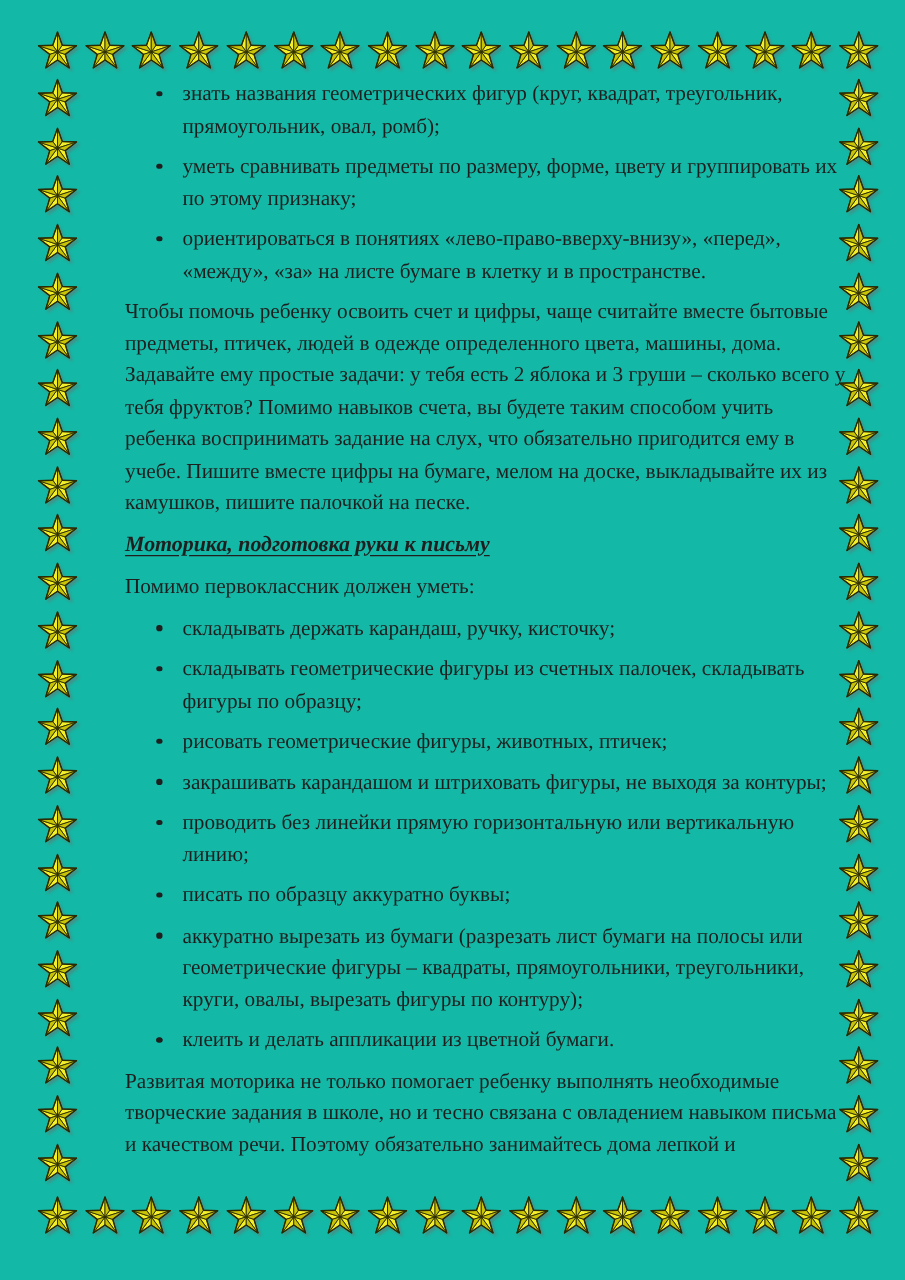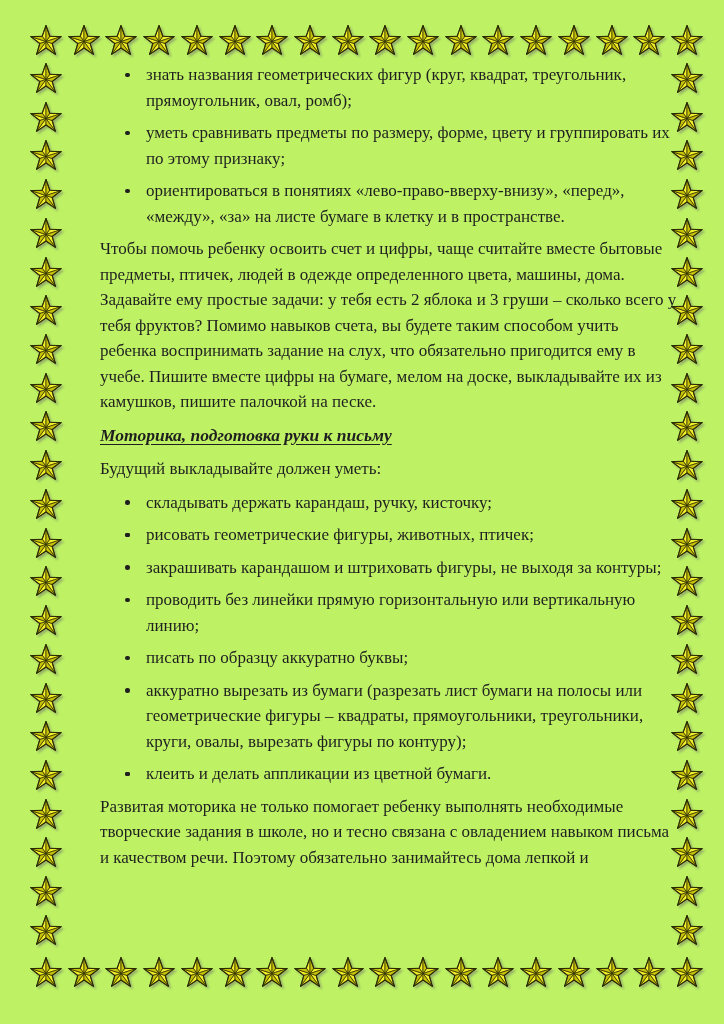--- a/index.html
+++ b/index.html
@@ -4,21 +4,21 @@
 <style>
   html, body { margin: 0; padding: 0; }
   body {
     width: 724px; height: 1024px;
     background: #ffffff;
     font-family: "Liberation Serif", "DejaVu Serif", serif;
   }
   .page {
     position: relative;
     width: 724px; height: 1024px;
-    background: #bef264;
+    background: #14b8a6;
     overflow: hidden;
   }
 
   
   .star-row {
     position: absolute; left: 28px; right: 19px;
     display: flex; justify-content: space-between;
   }
   .star-row.top    { top: 24px; }
   .star-row.bottom { top: 956px; }
@@ -1323,31 +1323,32 @@
         <li>
           <span class="dot"></span>
           <span>ориентироваться в понятиях «лево-право-вверху-внизу», «перед», «между», «за» на листе бумаге в клетку и в пространстве.</span>
         </li>
       </ul>
 
     <p>Чтобы помочь ребенку освоить счет и цифры, чаще считайте вместе бытовые предметы, птичек, людей в одежде определенного цвета, машины, дома. Задавайте ему простые задачи: у тебя есть 2 яблока и 3 груши – сколько всего у тебя фруктов? Помимо навыков счета, вы будете таким способом учить ребенка воспринимать задание на слух, что обязательно пригодится ему в учебе. Пишите вместе цифры на бумаге, мелом на доске, выкладывайте их из камушков, пишите палочкой на песке.</p>
 
     <h2 class="heading">Моторика, подготовка руки к письму</h2>
 
-    <p>Будущий выкладывайте должен уметь:</p>
+    <p>Помимо первоклассник должен уметь:</p>
 
     <ul class="blist">
 
         <li>
           <span class="dot"></span>
           <span>складывать держать карандаш, ручку, кисточку;</span>
         </li>
 
         <li>
           <span class="dot"></span>
+          <span>складывать геометрические фигуры из счетных палочек, складывать фигуры по образцу;</span>
         </li>
 
         <li>
           <span class="dot"></span>
           <span>рисовать геометрические фигуры, животных, птичек;</span>
         </li>
 
         <li>
           <span class="dot"></span>
           <span>закрашивать карандашом и штриховать фигуры, не выходя за контуры;</span>

